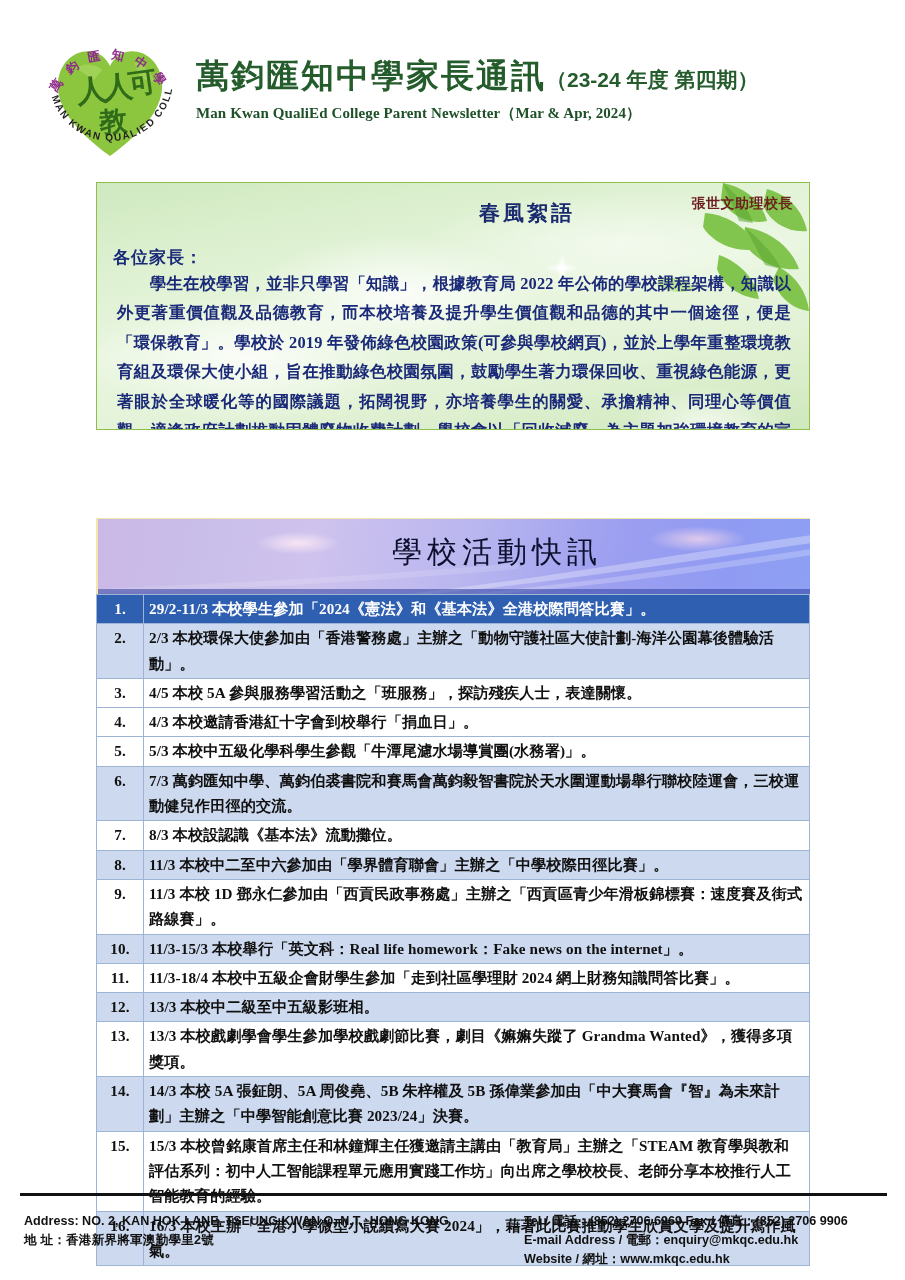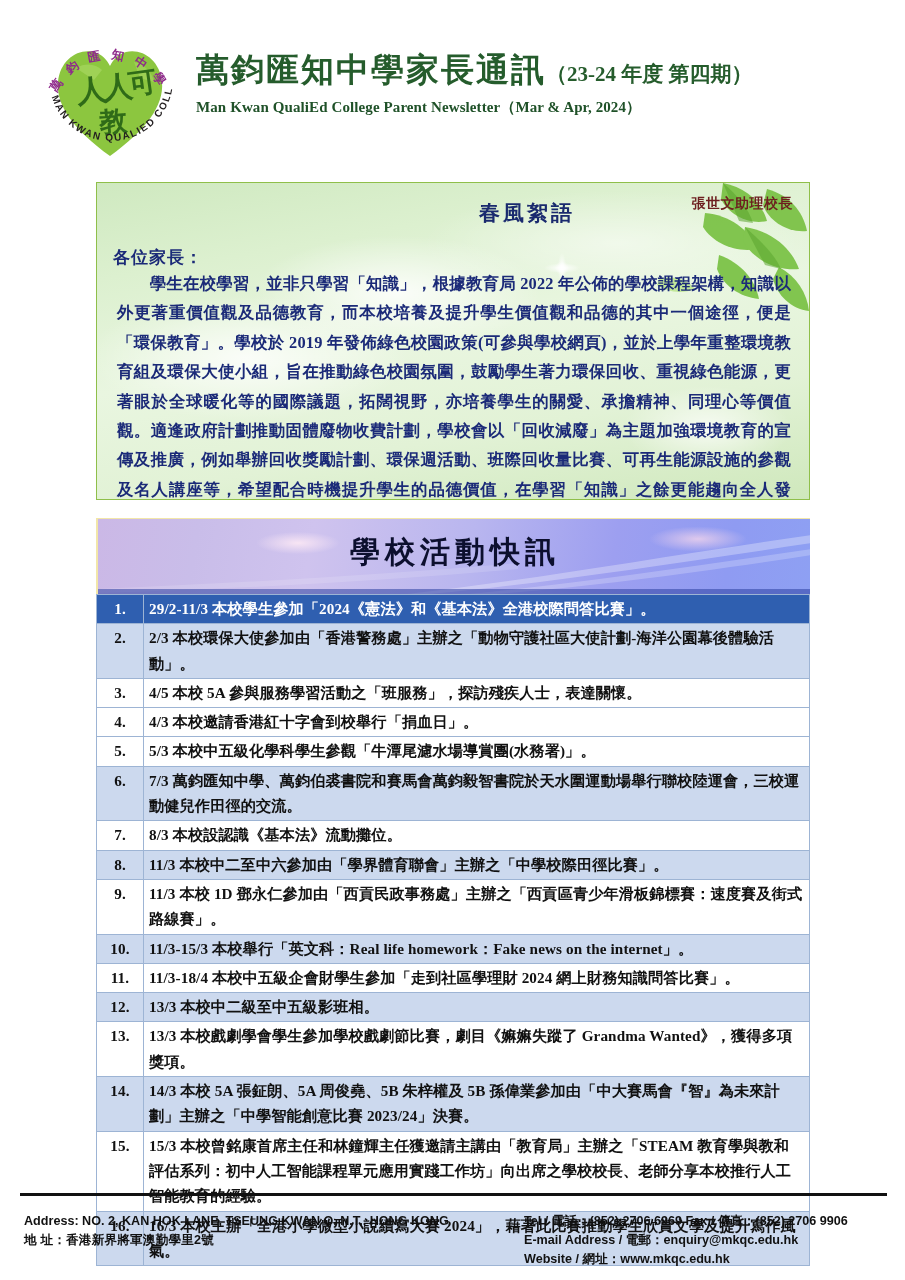--- a/index.html
+++ b/index.html
@@ -29,27 +29,28 @@
     width: 152px; height: 152px;
   }
   .logo svg { display:block; }
 
   .title-block {
     position: absolute;
     left: 196px; top: 52px;
     width: 700px;
   }
   .title-cn {
-    font-family: Liberation Serif, serif;
+    font-family: Liberation Sans, sans-serif;
     font-size: 33px;
     font-weight: bold;
     color: #255c2c;
     letter-spacing: 2px;
     line-height: 1.12;
     white-space: nowrap;
+    margin-top: 6px;
   }
   .title-cn .issue {
     font-size: 21px;
     letter-spacing: 0px;
     font-weight: bold;
   }
   .title-en {
     margin-top: 9px;
     font-family: "Liberation Serif", "DejaVu Serif", serif;
     font-size: 15px;
@@ -57,21 +58,21 @@
     color: #1f5128;
     white-space: nowrap;
     letter-spacing: .1px;
   }
 
   
   .article-box {
     position: absolute;
     left: 96px; top: 182px;
     width: 714px;
-    height: 318px;
+    height: 248px;
     border: 1.5px solid #8fbf4a;
     box-sizing: border-box;
     overflow: hidden;
     background:
       radial-gradient(ellipse 120px 60px at 610px 245px, rgba(255,255,255,.75), rgba(255,255,255,0) 70%),
       radial-gradient(ellipse 200px 80px at 300px 110px, rgba(255,255,255,.85), rgba(255,255,255,0) 72%),
       radial-gradient(ellipse 230px 90px at 150px 175px, rgba(255,255,255,.8), rgba(255,255,255,0) 70%),
       radial-gradient(ellipse 260px 70px at 520px 60px, rgba(255,255,255,.5), rgba(255,255,255,0) 75%),
       linear-gradient(170deg, #cfe9c0 0%, #dcf0cf 22%, #e9f6e0 48%, #e2f2d6 72%, #cfe8bc 100%);
   }
@@ -149,24 +150,25 @@
     position: absolute;
     left: 0; top: 0; width: 714px; height: 76px;
     pointer-events: none;
   }
   .banner-title {
     position: absolute;
     left: 0; top: 13px;
     width: 714px;
     text-align: center;
     font-size: 30px;
-    font-weight: bold;
+    font-weight: normal;
     color: #0c0f2e;
     letter-spacing: 5px;
     z-index: 3;
+    padding-left: 42px;
   }
 
   
   .activities-table {
     position: absolute;
     left: 96px; top: 594px;
     width: 714px;
     border-collapse: collapse;
     table-layout: fixed;
   }

